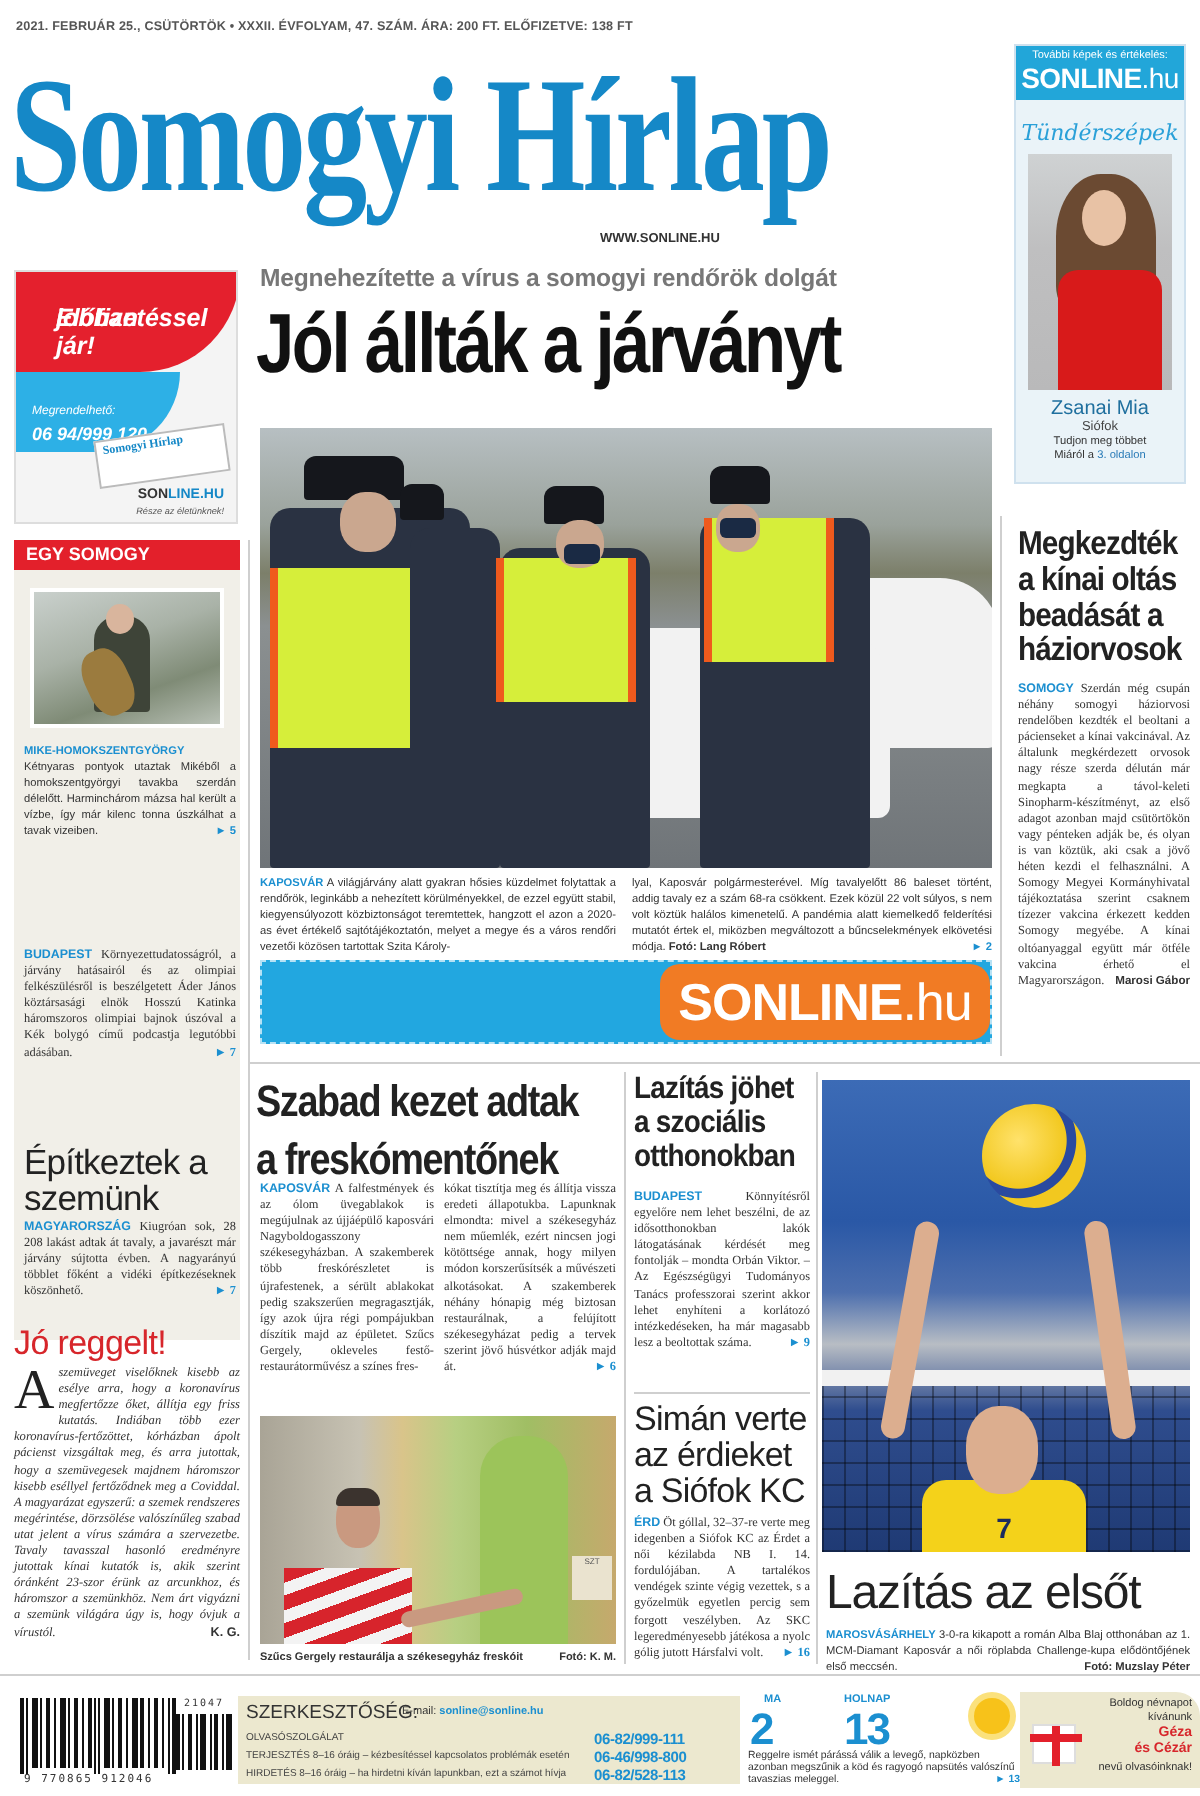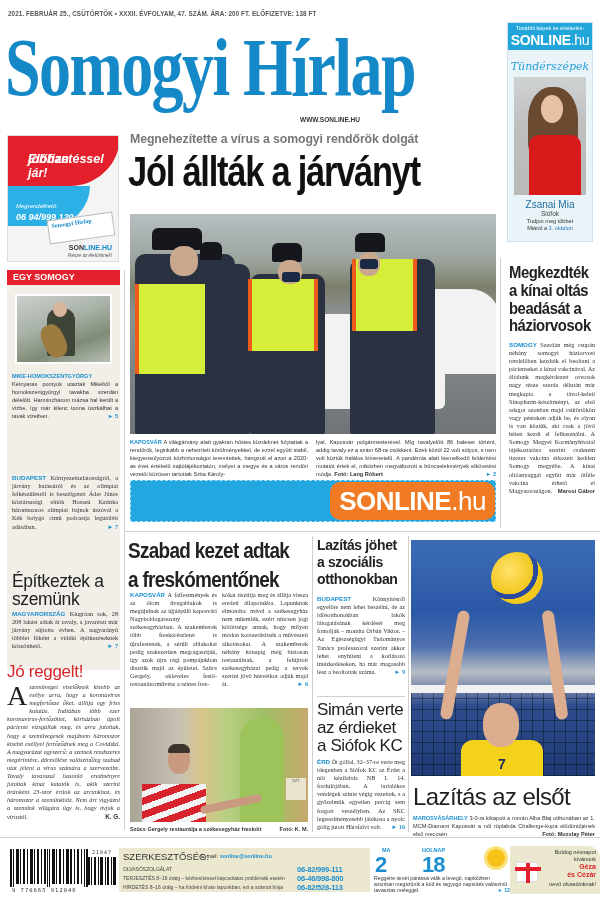--- a/index.html
+++ b/index.html
@@ -322,21 +322,21 @@
   <div class="row" style="top:36px">HIRDETÉS 8–16 óráig – ha hirdetni kíván lapunkban, ezt a számot hívja</div>
   <div class="num" style="top:17px">06-82/999-111</div>
   <div class="num" style="top:26px">06-46/998-800</div>
   <div class="num" style="top:35px">06-82/528-113</div>
 </div>
 
 <div class="abs weather">
   <div class="lbl" style="left:10px;top:1px">MA</div>
   <div class="big" style="left:3px;top:6px">2</div>
   <div class="lbl" style="left:50px;top:1px">HOLNAP</div>
-  <div class="big" style="left:50px;top:6px">18</div>
+  <div class="big" style="left:50px;top:6px">13</div>
   <div class="sun"></div>
   <div class="desc"><span>Reggelre ismét párássá válik a levegő, napközben azonban megszűnik a köd és ragyogó napsütés valószínű tavaszias meleggel.</span> <span class="ref">► 13</span></div>
 </div>
 
 <div class="abs namedays">
   <div class="gift"></div>
   <div class="t" style="top:3px">Boldog névnapot</div>
   <div class="t" style="top:10px">kívánunk</div>
   <div class="n" style="top:17px">Géza</div>
   <div class="n" style="top:25px">és Cézár</div>

